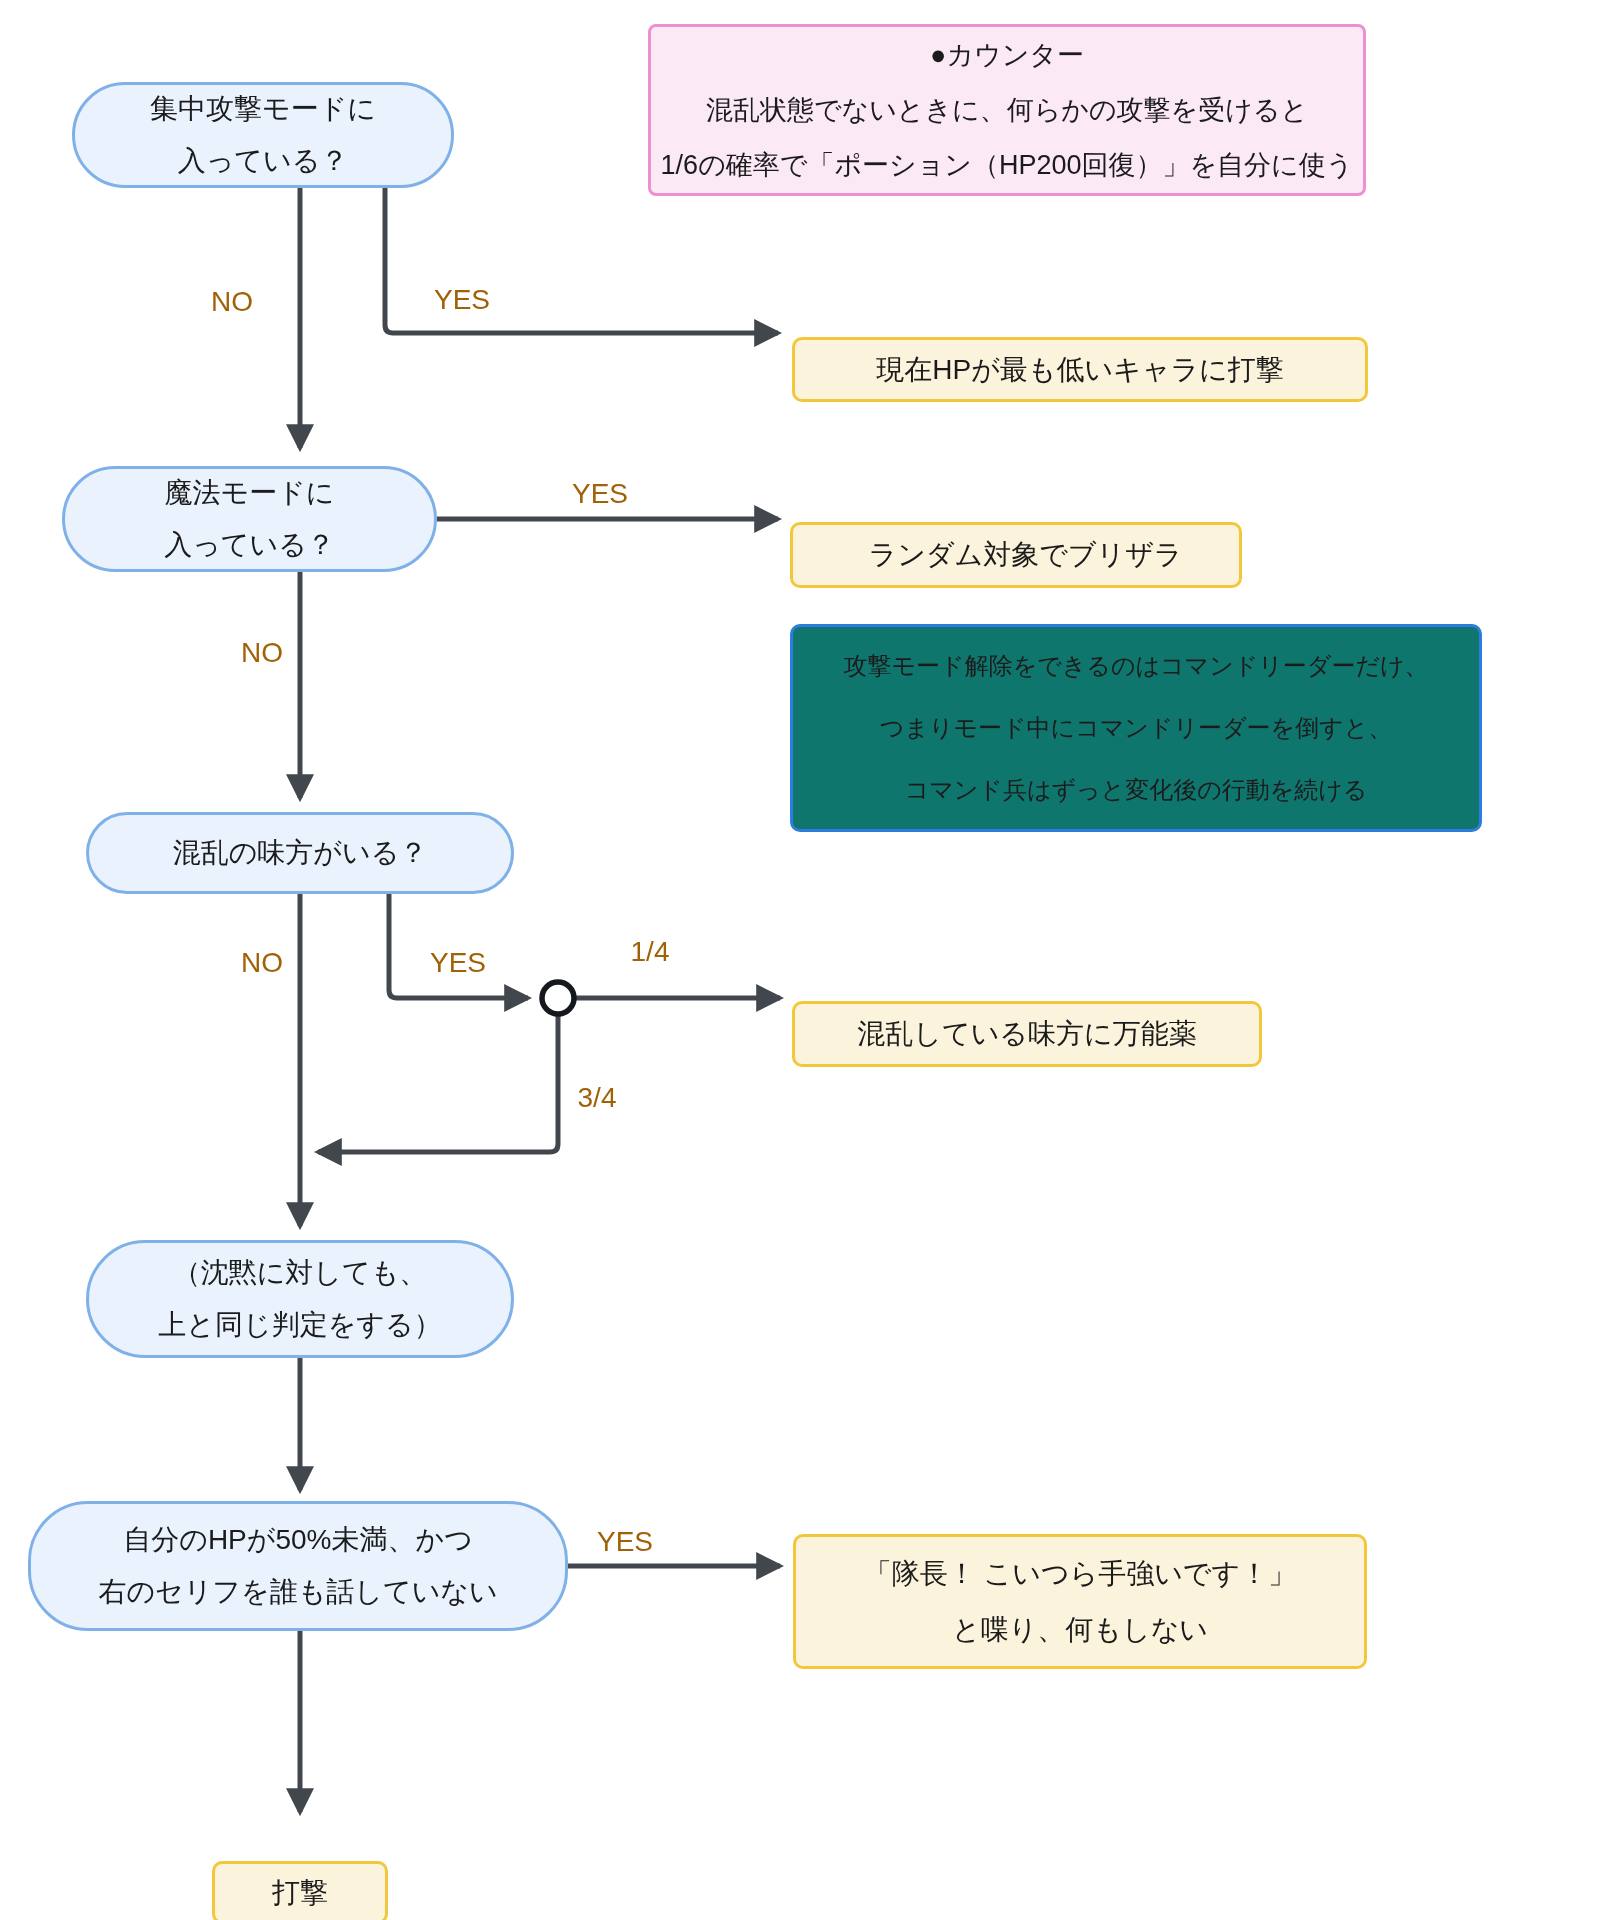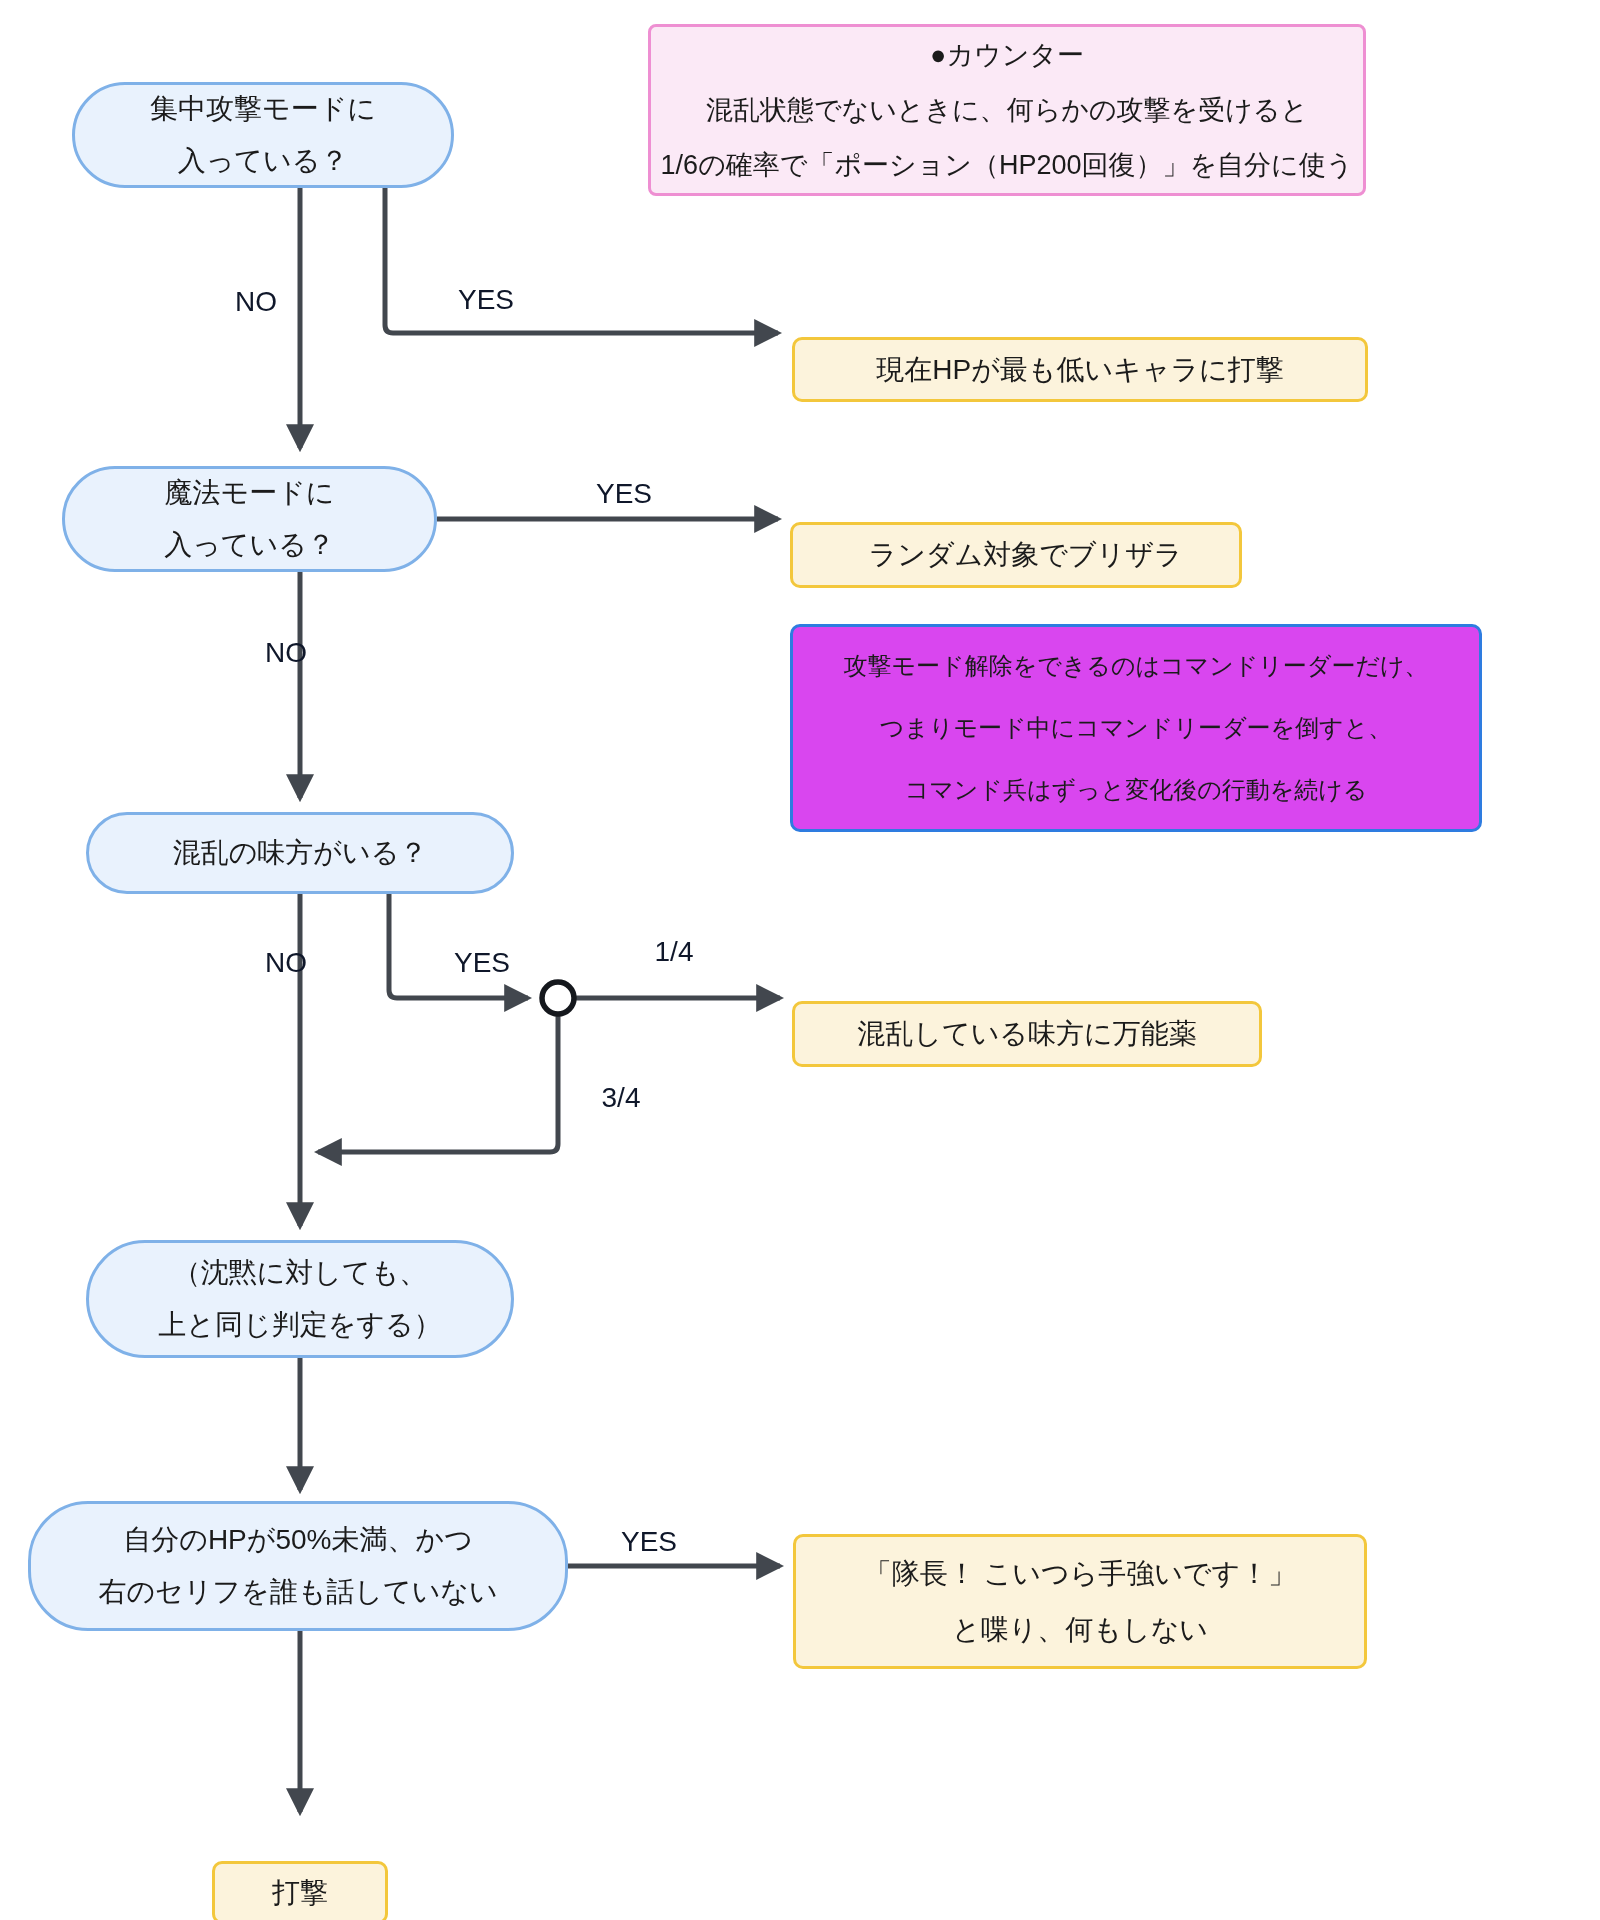--- a/index.html
+++ b/index.html
@@ -45,37 +45,36 @@
     border-radius:8px;
     display:flex;flex-direction:column;justify-content:center;align-items:center;
     text-align:center;
     font-size:27px;
     line-height:55px;
     z-index:2;
   }
   .note-blue{
     position:absolute;
     box-sizing:border-box;
-    background:#d946ef;
+    background:#0f766e;
     border:3px solid #2e7ce0;
     border-radius:10px;
     display:flex;flex-direction:column;justify-content:center;align-items:center;
     text-align:center;
     font-size:24px;
     line-height:62px;
     z-index:2;
   }
   .edge-label{
     position:absolute;
     transform:translate(-50%,-50%);
     font-size:28px;
-    color:#0f172a;
+    color:#a16207;
     white-space:nowrap;
     z-index:3;
-    margin-left:24px;
   }
   .line{display:block;white-space:nowrap;}
 </style>
 </head>
 <body>
 
 <div id="canvas">
 
   <svg id="edges" viewBox="0 0 1600 1920" xmlns="http://www.w3.org/2000/svg">
     <defs>

